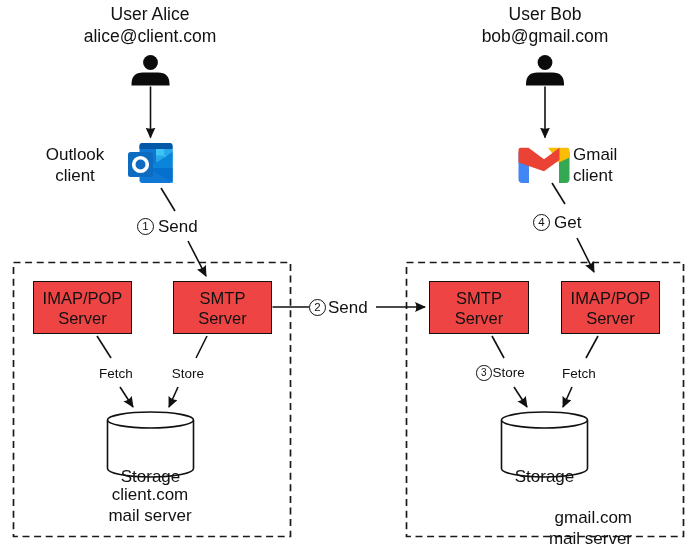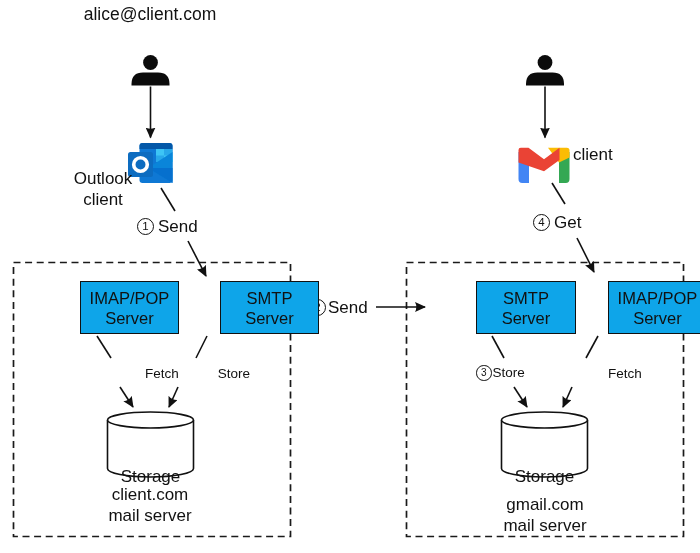--- a/index.html
+++ b/index.html
@@ -8,35 +8,35 @@
     font-family:"Liberation Sans","DejaVu Sans",sans-serif;color:#111;
     overflow:hidden;
   }
   .layer{position:absolute;left:0;top:0;}
   .txt{position:absolute;z-index:2;white-space:nowrap;}
   .center{text-align:center;}
   .title-block{font-size:17.5px;line-height:22px;}
   .client-label{font-size:17px;line-height:21px;}
   .server-box{
     position:absolute;z-index:2;box-sizing:border-box;
-    border:1.7px solid #111;background:#0ea5e9;
+    border:1.7px solid #111;background:#ef4444;
     display:flex;flex-direction:column;align-items:center;justify-content:center;
-    font-size:16.5px;line-height:20px;text-align:center;margin-left:47px;
+    font-size:16.5px;line-height:20px;text-align:center;
   }
   .step{
     position:absolute;z-index:2;display:flex;align-items:center;
     font-size:17px;line-height:19px;
   }
   .badge{
     box-sizing:border-box;display:inline-flex;align-items:center;justify-content:center;
     border:1.4px solid #111;border-radius:50%;
     width:17px;height:17px;font-size:11.5px;flex:0 0 auto;
   }
   .badge-sm{width:15.5px;height:15.5px;font-size:10px;border-width:1.3px;}
-  .small-label{font-size:13.5px;line-height:15px;margin-left:46px;}
+  .small-label{font-size:13.5px;line-height:15px;}
   .step-sm{font-size:13.5px;line-height:16px;}
   .storage-label{font-size:17px;margin-top:26px;}
   .server-name{font-size:17px;line-height:20.5px;}
   svg .ln{stroke:#111;stroke-width:1.6;fill:none;}
   svg .shape{stroke:#111;stroke-width:1.6;fill:#fff;}
 </style>
 </head>
 <body>
 
 <div class="canvas">
@@ -112,30 +112,36 @@
       <path class="ln" d="M577,238 L594,272" marker-end="url(#ah)"></path>
 
       <path class="ln" d="M492,336 L504,358"></path>
       <path class="ln" d="M598,336 L586,358"></path>
       <path class="ln" d="M514,387 L527,407" marker-end="url(#ah)"></path>
       <path class="ln" d="M572,387 L563,407" marker-end="url(#ah)"></path>
     </g>
   </svg>
 
   <div class="txt title-block center" style="left:40px;top:3px;width:220px;">
+    <div>User Alice</div>
     <div>alice@client.com</div>
   </div>
 
+  <div class="txt title-block center" style="left:435px;top:3px;width:220px;">
+    <div>User Bob</div>
+    <div>bob@gmail.com</div>
+  </div>
 
-  <div class="txt client-label center" style="left:60px;top:144px;width:86px;margin-top:24px;">
+  <div class="txt client-label center" style="left:32px;top:144px;width:86px;">
     <div>Outlook</div>
     <div>client</div>
   </div>
 
   <div class="txt client-label" style="left:573px;top:144px;width:80px;">
+    <div>Gmail</div>
     <div>client</div>
   </div>
 
   <div class="step" style="left:137px;top:217px;gap:4px;">
     <span class="badge">1</span>
     <span>Send</span>
   </div>
 
   <div class="step" style="left:309px;top:297.5px;gap:2px;">
     <span class="badge">2</span>
@@ -174,18 +180,18 @@
   <div class="txt small-label center" style="left:168px;top:366px;width:40px;">Store</div>
   <div class="txt small-label center" style="left:558px;top:366px;width:42px;">Fetch</div>
 
   <div class="txt storage-label center" style="left:108px;top:441px;width:85px;">Storage</div>
   <div class="txt storage-label center" style="left:502px;top:441px;width:85px;">Storage</div>
 
   <div class="txt server-name center" style="left:63px;top:485px;width:174px;">
     <div>client.com</div>
     <div>mail server</div>
   </div>
-  <div class="txt server-name center" style="left:458px;top:495px;width:174px;">
+  <div class="txt server-name center" style="left:458px;top:508px;width:174px;text-align:right;">
     <div>gmail.com</div>
     <div>mail server</div>
   </div>
 
 </div>
 
 </body></html>

